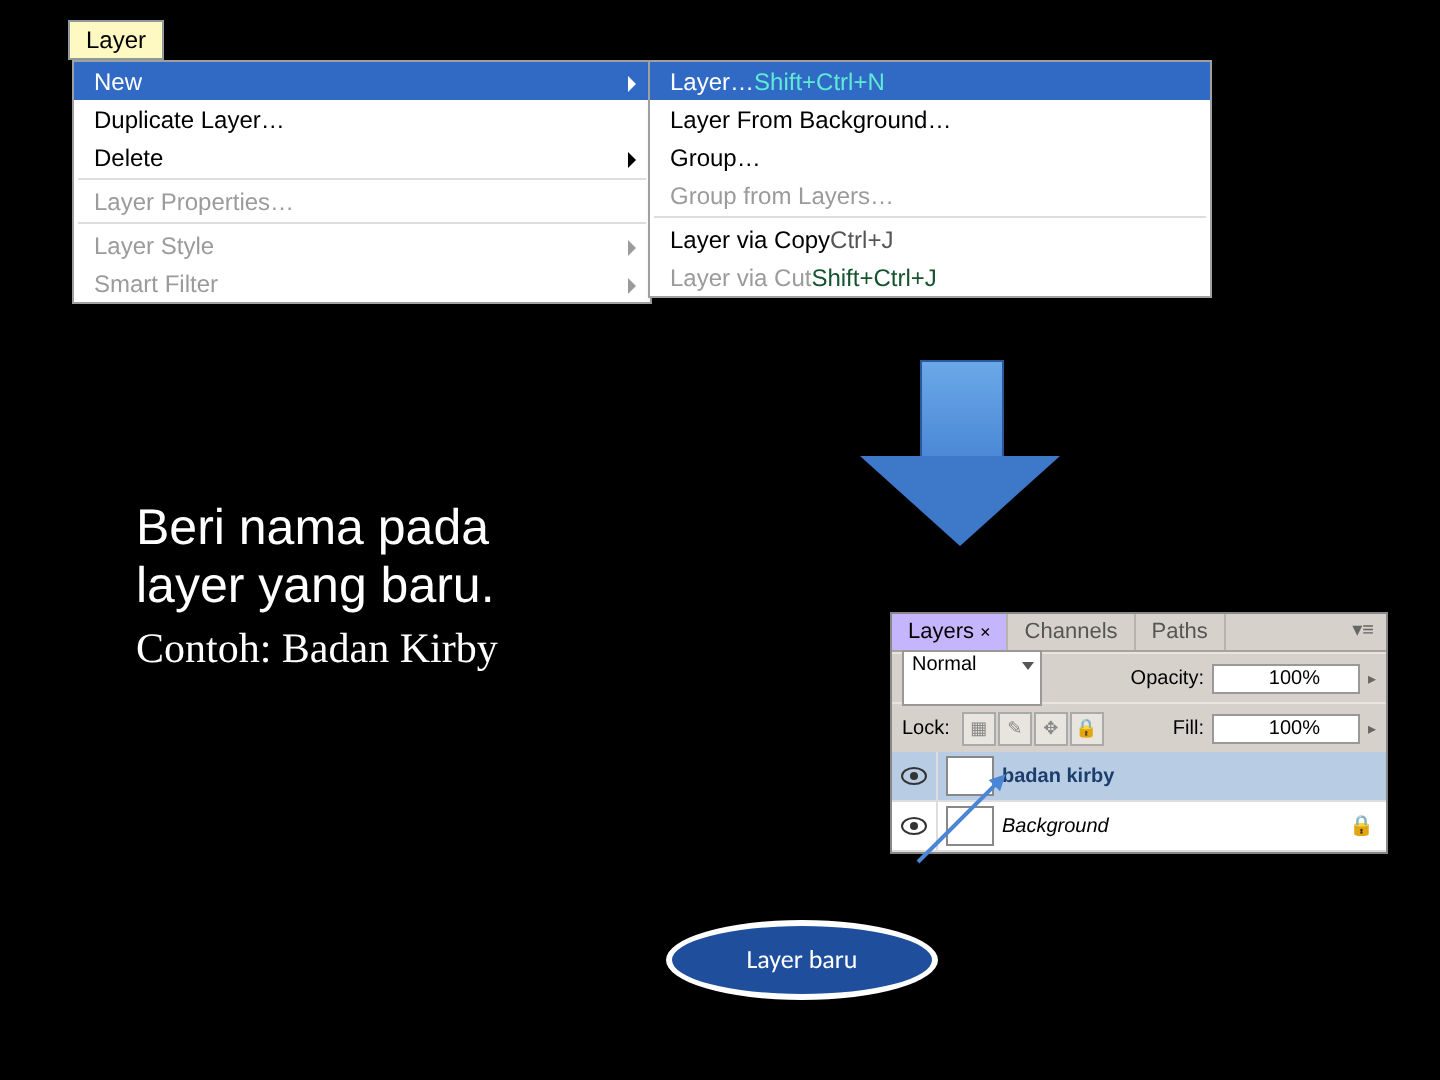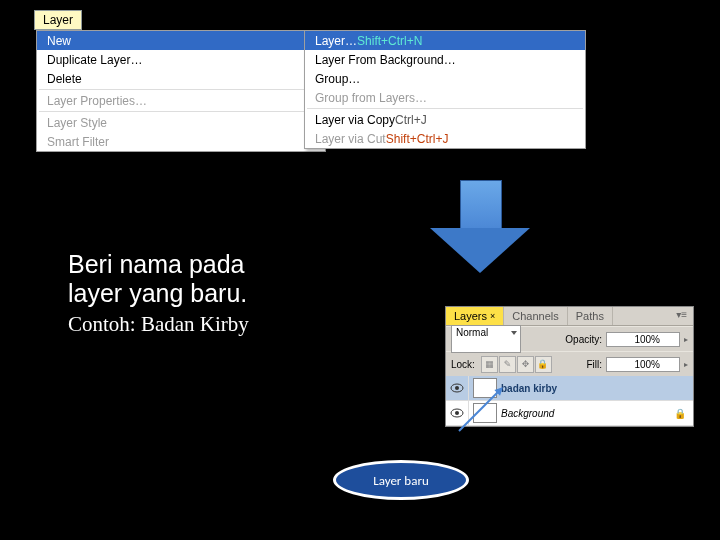--- a/index.html
+++ b/index.html
@@ -1,37 +1,37 @@
 <!DOCTYPE html>
 <html><head>
 <meta charset="utf-8">
 <style>
 body{margin:0;background:#000;width:720px;height:540px;font-family:Tahoma,Arial,sans-serif;font-size:11px;color:#000;overflow:hidden;position:relative}
 .menubar{position:absolute;left:34px;top:10px;background:#fef9c3;border:1px solid #919b9c;padding:2px 8px;font-size:12px}
 .menu1{position:absolute;left:36px;top:30px;width:288px;background:#fff;border:1px solid #a0a0a0;box-shadow:2px 2px 3px rgba(0,0,0,.3)}
-.menu2{position:absolute;left:304px;top:30px;width:280px;background:#fff;border:1px solid #a0a0a0;box-shadow:2px 2px 3px rgba(0,0,0,.3)}
+.menu2{position:absolute;left:324px;top:30px;width:280px;background:#fff;border:1px solid #a0a0a0;box-shadow:2px 2px 3px rgba(0,0,0,.3)}
 .mi{display:flex;justify-content:flex-start;align-items:center;height:19px;padding:0 18px 0 10px;font-size:12px;position:relative}
 .mi.disabled{color:#9b9b9b}
 .mi.hover{background:#316ac5;color:#fff}
 .mi.hover .arrow{border-left-color:#fff}
 .sep{height:0;border-top:1px solid #ddd;margin:1px 2px}
 .arrow{position:absolute;right:7px;top:7px;width:0;height:0;border-top:4px solid transparent;border-bottom:4px solid transparent;border-left:4px solid #000}
 .disabled .arrow{border-left-color:#9b9b9b}
 .sc{color:#555;font-size:12px}
 .hover .sc{color:#5eead4}
 .big-arrow{position:absolute;left:430px;top:180px;width:100px;height:100px}
 .ba-stem{position:absolute;left:30px;top:0;width:40px;height:50px;background:linear-gradient(180deg,#6aa8e8 0%,#4a86d5 100%);border:1px solid #2a5898}
 .ba-head{position:absolute;left:0;top:48px;width:0;height:0;border-left:50px solid transparent;border-right:50px solid transparent;border-top:45px solid #3d79c8}
 .instruct{position:absolute;left:68px;top:250px;color:#fff}
 .instruct .t1{font-family:Arial,sans-serif;font-size:25px;line-height:1.15}
 .instruct .t2{font-family:Georgia,'Times New Roman',serif;font-size:21px;margin-top:4px}
 .panel{position:absolute;left:445px;top:306px;width:247px;background:#d6d2cb;border:1px solid #888}
 .tabs{display:flex;background:#d6d2cb;border-bottom:1px solid #a8a49c}
 .tab{padding:3px 8px;font-size:11px;color:#555;border-right:1px solid #b8b4ac;display:flex;align-items:center;gap:3px}
-.tab.active{background:#fde047;color:#000}
+.tab.active{background:#c4b5fd;color:#000}
 .closex{margin-left:auto;padding:2px 6px;font-size:10px;color:#666;cursor:default}
 .prow{display:flex;align-items:center;height:20px;padding:2px 5px;gap:4px;border-top:1px solid #e8e5de;background:#d6d2cb;font-size:10px}
 .sel{background:#fff;border:1px solid #999;padding:1px 14px 14px 4px;font-size:10px;position:relative;display:inline-block;min-width:50px}
 .sel::after{content:"";position:absolute;right:3px;top:5px;width:0;height:0;border-left:3px solid transparent;border-right:3px solid transparent;border-top:4px solid #555}
 .field{background:#fff;border:1px solid #999;padding:1px 19px;font-size:10px;width:34px;text-align:right}
 .lockicons{display:flex;gap:1px;margin-left:2px}
 .lockicons span{width:15px;height:15px;border:1px solid #aaa;background:#e8e5de;font-size:9px;display:flex;align-items:center;justify-content:center;color:#888}
 .layers{background:#fff}
 .lrow{display:flex;align-items:center;height:24px;border-bottom:1px solid #ddd}
 .lrow.sel-row{background:#b8cce4}
@@ -90,21 +90,21 @@
 <div class="mi disabled">
       <span>Group from Layers…</span>
     </div>
 <div class="sep"></div>
 <div class="mi">
       <span>Layer via Copy</span>
       <span class="sc">Ctrl+J</span>
     </div>
 <div class="mi disabled">
       <span>Layer via Cut</span>
-      <span class="sc" style="color:#c2410c">Shift+Ctrl+J</span>
+      <span class="sc" style="color:#14532d">Shift+Ctrl+J</span>
     </div>
 </div>
 
 <div class="big-arrow">
 <div class="ba-stem"></div>
     <div class="ba-head"></div>
 </div>
 
 <div class="instruct">
 <div class="t1">Beri nama pada</div>

